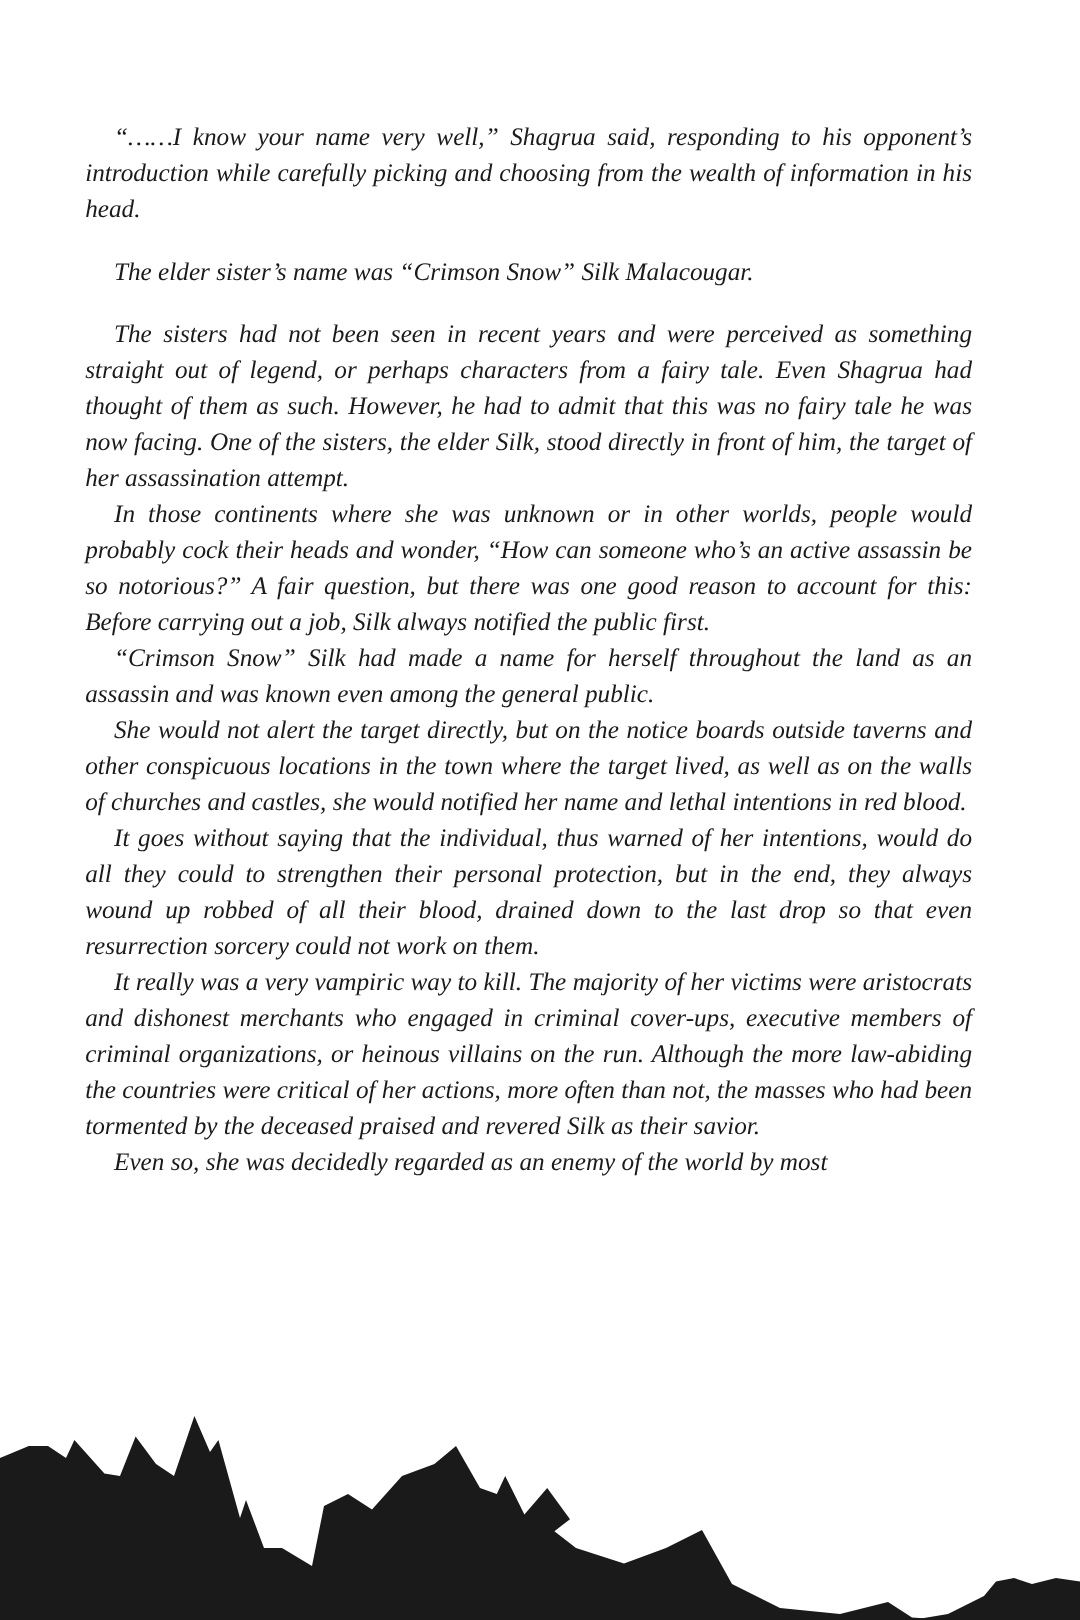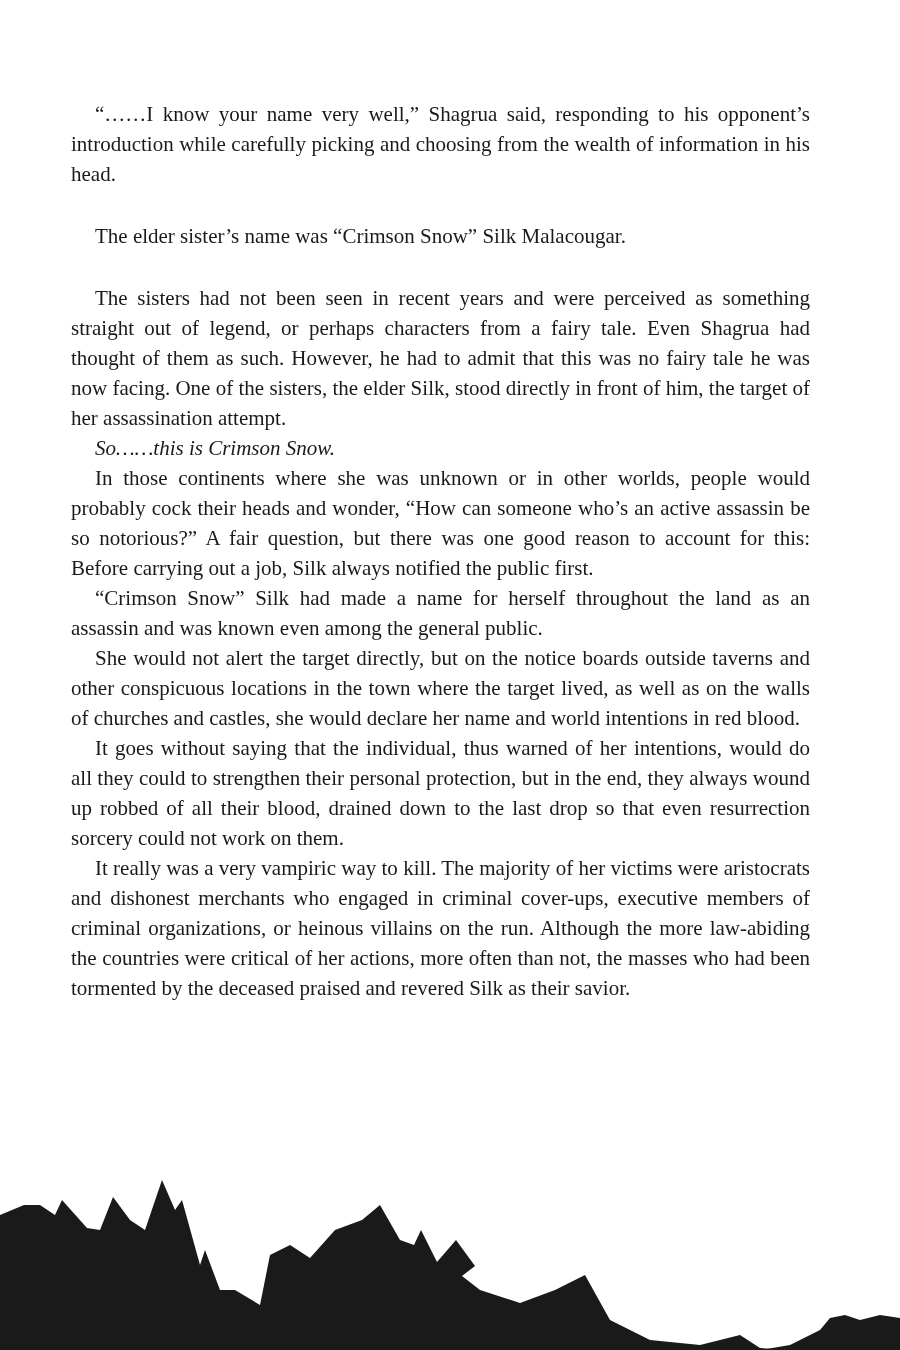--- a/index.html
+++ b/index.html
@@ -1,33 +1,33 @@
 <!DOCTYPE html>
 <html><head>
 <meta charset="utf-8">
 <style>
   html, body { margin:0; padding:0; background:#ffffff; }
   body { width:900px; height:1350px; position:relative; overflow:hidden; }
   .page { position:absolute; left:71px; top:99px; width:739px; font-family:"Liberation Serif","DejaVu Serif",serif; font-size:21px; line-height:30px; color:#1a1a1a; }
-  .p { margin:0; text-align:justify; text-indent:24px; }
-  .p.gap { margin-top:32px; }
+  .p { margin:0; text-align:justify; text-indent:24px;font-style:italic; }
+  .p.gap { margin-top:22px; }
   .p.it { font-style:italic; }
   .deco { position:absolute; left:0; top:1170px; width:900px; height:180px; }
 </style>
 </head>
 <body>
 
 <div class="page">
   <p class="p">“……I know your name very well,” Shagrua said, responding to his opponent’s introduction while carefully picking and choosing from the wealth of information in his head.</p>
   <p class="p gap">The elder sister’s name was “Crimson Snow” Silk Malacougar.</p>
   <p class="p gap">The sisters had not been seen in recent years and were perceived as something straight out of legend, or perhaps characters from a fairy tale. Even Shagrua had thought of them as such. However, he had to admit that this was no fairy tale he was now facing. One of the sisters, the elder Silk, stood directly in front of him, the target of her assassination attempt.</p>
-  <p class="p it">So……this is Crimson Snow.</p>
   <p class="p">In those continents where she was unknown or in other worlds, people would probably cock their heads and wonder, “How can someone who’s an active assassin be so notorious?” A fair question, but there was one good reason to account for this: Before carrying out a job, Silk always notified the public first.</p>
   <p class="p">“Crimson Snow” Silk had made a name for herself throughout the land as an assassin and was known even among the general public.</p>
-  <p class="p">She would not alert the target directly, but on the notice boards outside taverns and other conspicuous locations in the town where the target lived, as well as on the walls of churches and castles, she would declare her name and world intentions in red blood.</p>
+  <p class="p">She would not alert the target directly, but on the notice boards outside taverns and other conspicuous locations in the town where the target lived, as well as on the walls of churches and castles, she would notified her name and lethal intentions in red blood.</p>
   <p class="p">It goes without saying that the individual, thus warned of her intentions, would do all they could to strengthen their personal protection, but in the end, they always wound up robbed of all their blood, drained down to the last drop so that even resurrection sorcery could not work on them.</p>
   <p class="p">It really was a very vampiric way to kill. The majority of her victims were aristocrats and dishonest merchants who engaged in criminal cover-ups, executive members of criminal organizations, or heinous villains on the run. Although the more law-abiding the countries were critical of her actions, more often than not, the masses who had been tormented by the deceased praised and revered Silk as their savior.</p>
+  <p class="p">Even so, she was decidedly regarded as an enemy of the world by most</p>
 </div>
 
 <svg class="deco" viewBox="0 1170 900 180" preserveAspectRatio="none">
   <path fill="#1a1a1a" d="M0,1215 L24,1205 L40,1205 L55,1215 L62,1200 L87,1228 L100,1230 L113,1197 L130,1220 L145,1230 L162,1180 L175,1210 L182,1200 L200,1265 L205,1250 L220,1290 L235,1290 L260,1305 L270,1255 L290,1245 L310,1258 L335,1230 L362,1220 L380,1205 L400,1240 L414,1245 L421,1230 L437,1262 L456,1240 L475,1266 L462,1276 L480,1290 L520,1303 L555,1290 L585,1275 L610,1320 L650,1340 L700,1345 L740,1335 L760,1348 L790,1350 L0,1350 Z"></path>
   <path fill="#1a1a1a" d="M760,1350 L790,1345 L820,1330 L830,1318 L845,1315 L860,1320 L880,1315 L900,1318 L900,1350 Z"></path>
 </svg>
 
 </body></html>

